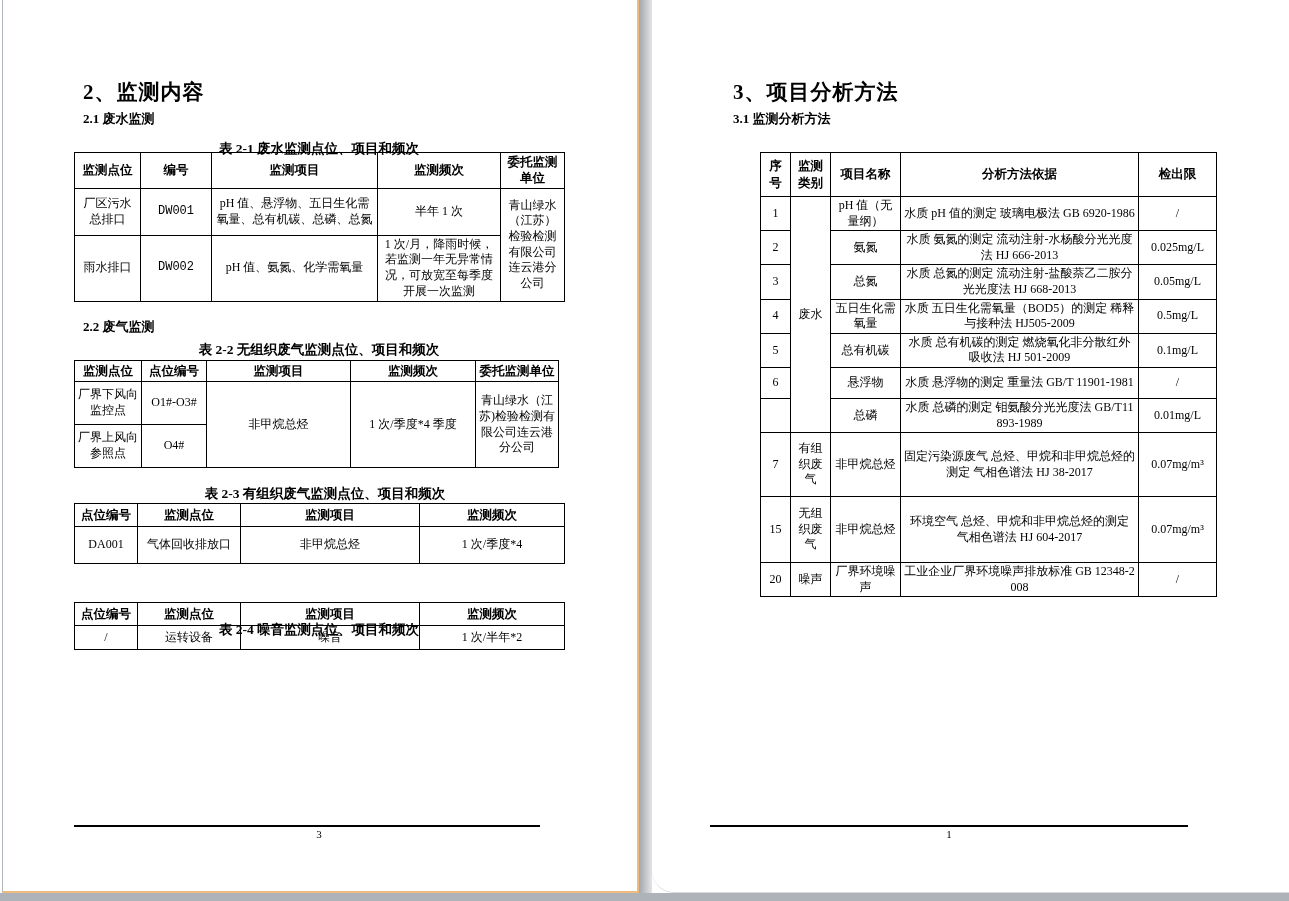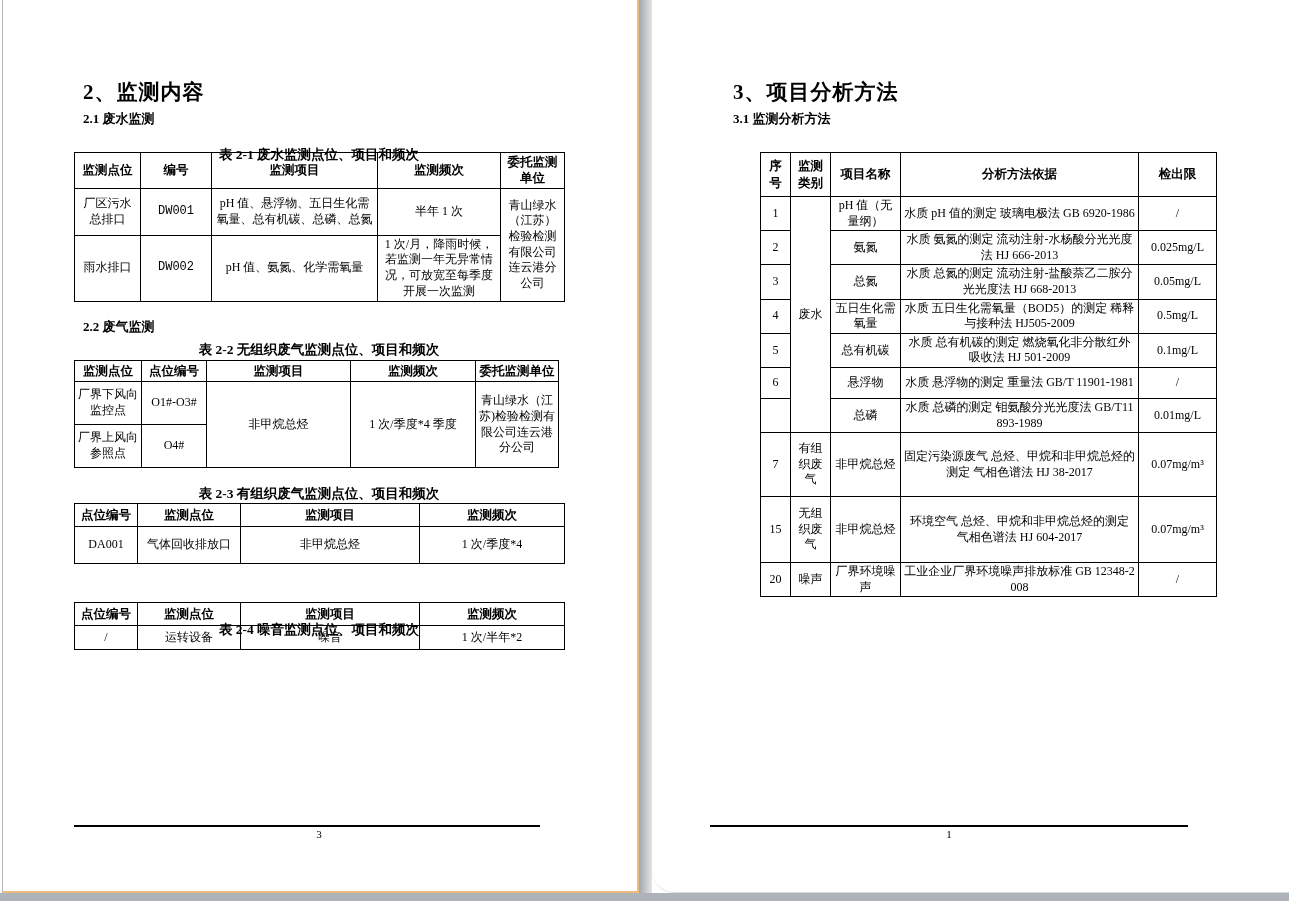--- a/index.html
+++ b/index.html
@@ -32,21 +32,21 @@
   .page-num{position:absolute;text-align:center;font-size:11px;}
 </style>
 </head>
 <body>
 
 <div class="page page-left">
 
   <div class="h1" style="left:80px;top:78px;">2、监测内容</div>
   <div class="h2" style="left:80px;top:110px;">2.1 废水监测</div>
 
-  <div class="caption" style="left:71px;top:146px;width:490px;">表 2-1  废水监测点位、项目和频次</div>
+  <div class="caption" style="left:71px;top:140px;width:490px;">表 2-1  废水监测点位、项目和频次</div>
 
   <table class="tbl" style="left:71px;top:152px;width:490px;">
     <colgroup>
         <col style="width:66px">
         <col style="width:71px">
         <col style="width:166px">
         <col style="width:123px">
         <col style="width:64px">
       </colgroup>
     <tbody>
@@ -100,21 +100,21 @@
       <td rowspan="2">1 次/季度*4 季度</td>
       <td rowspan="2">青山绿水（江苏)检验检测有限公司连云港分公司</td>
     </tr>
     <tr style="height:43px">
       <td>厂界上风向参照点</td>
       <td>O4#</td>
     </tr>
   </tbody>
     </table>
 
-  <div class="caption" style="left:71px;top:485px;width:490px;">表 2-3 有组织废气监测点位、项目和频次</div>
+  <div class="caption" style="left:77px;top:485px;width:490px;">表 2-3 有组织废气监测点位、项目和频次</div>
 
   <table class="tbl" style="left:71px;top:503px;width:490px;">
     <colgroup>
         <col style="width:63px">
         <col style="width:103px">
         <col style="width:179px">
         <col style="width:145px">
       </colgroup>
     <tbody>
         <tr style="height:23px">

